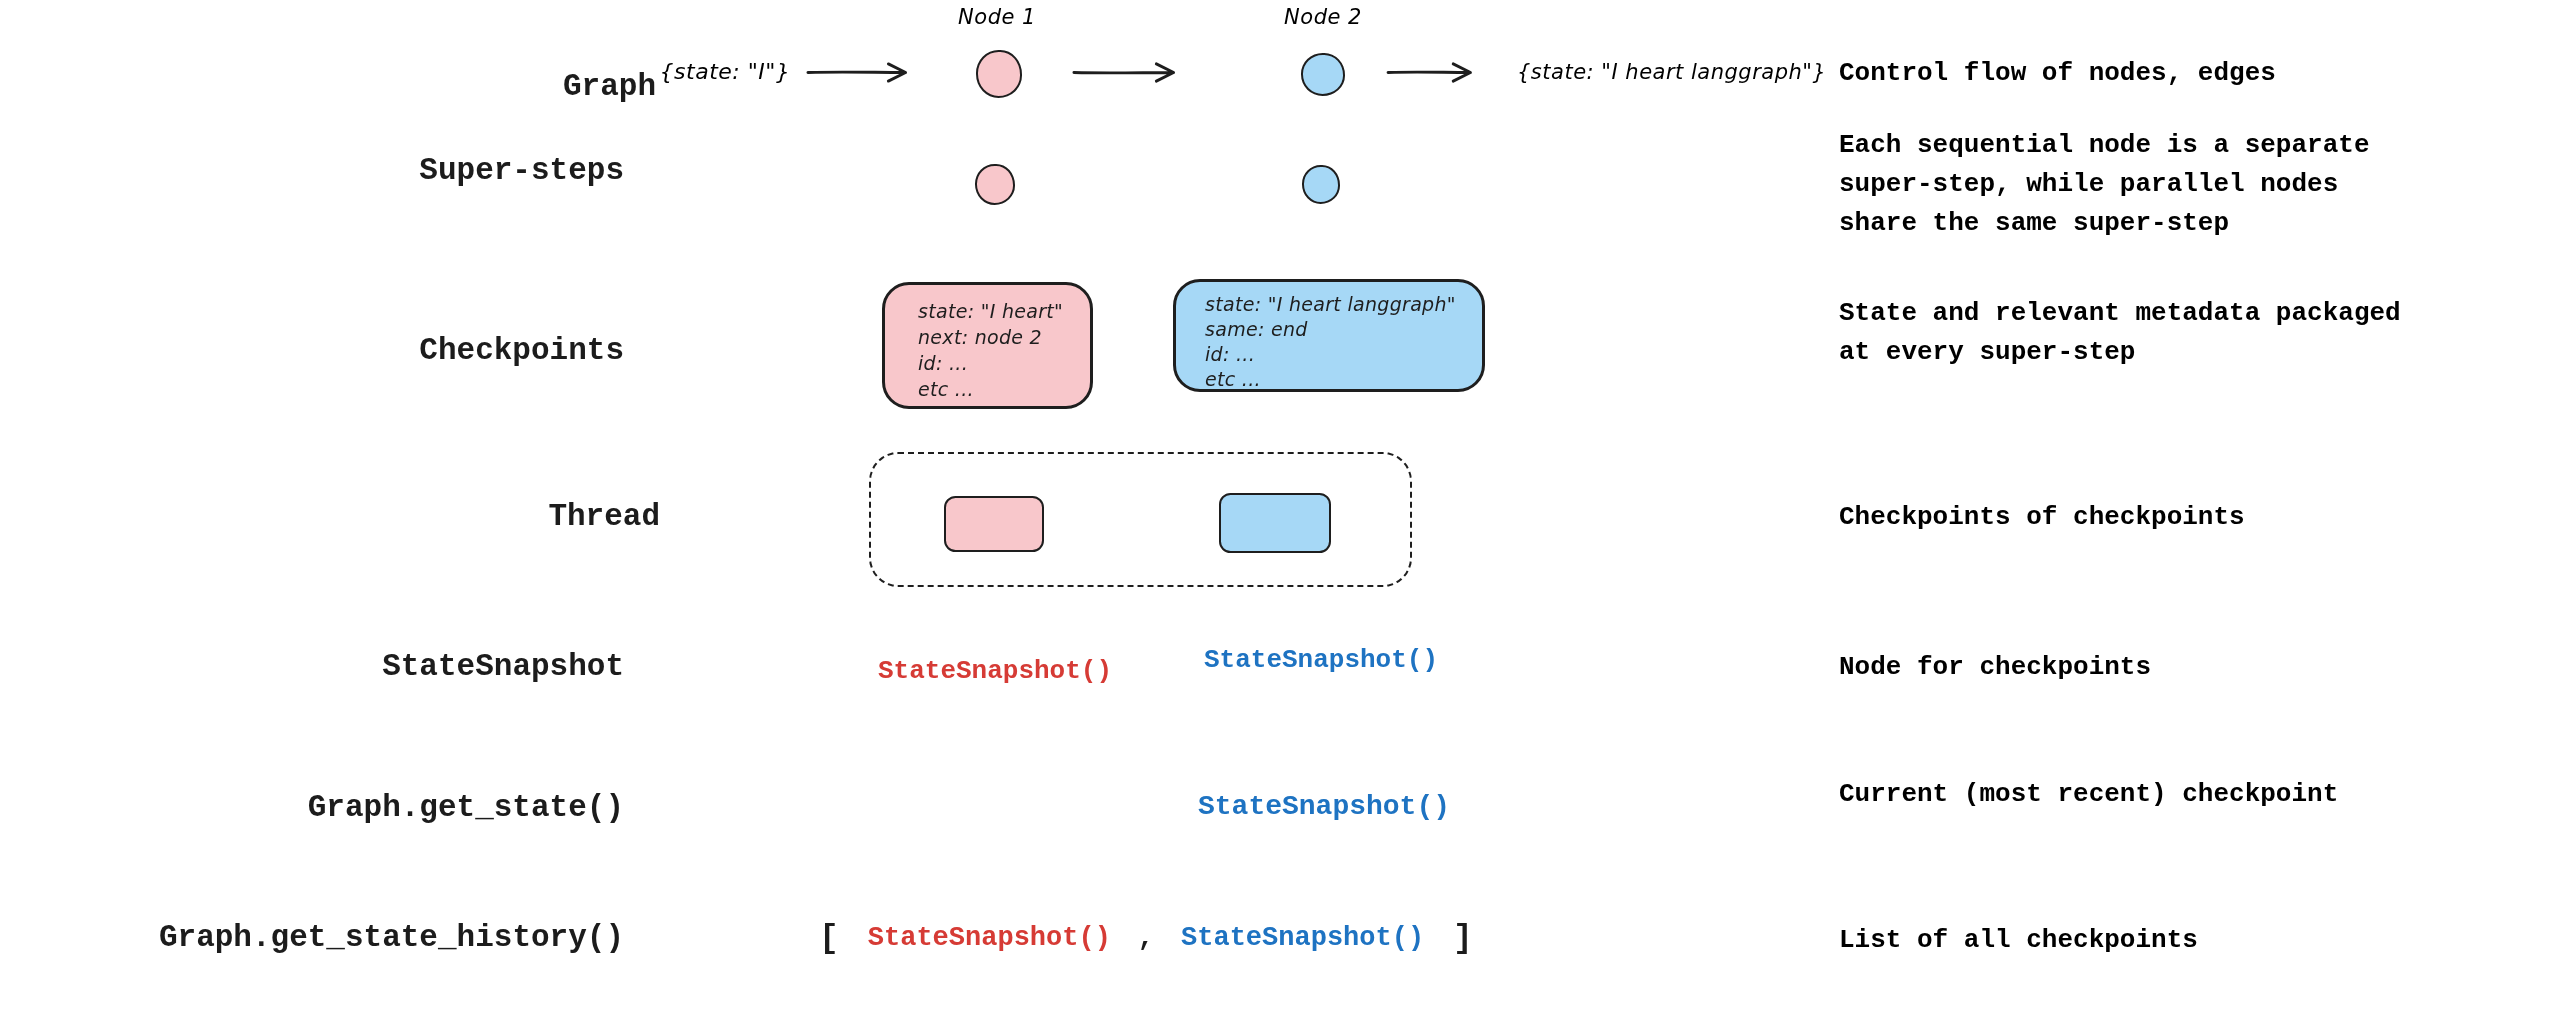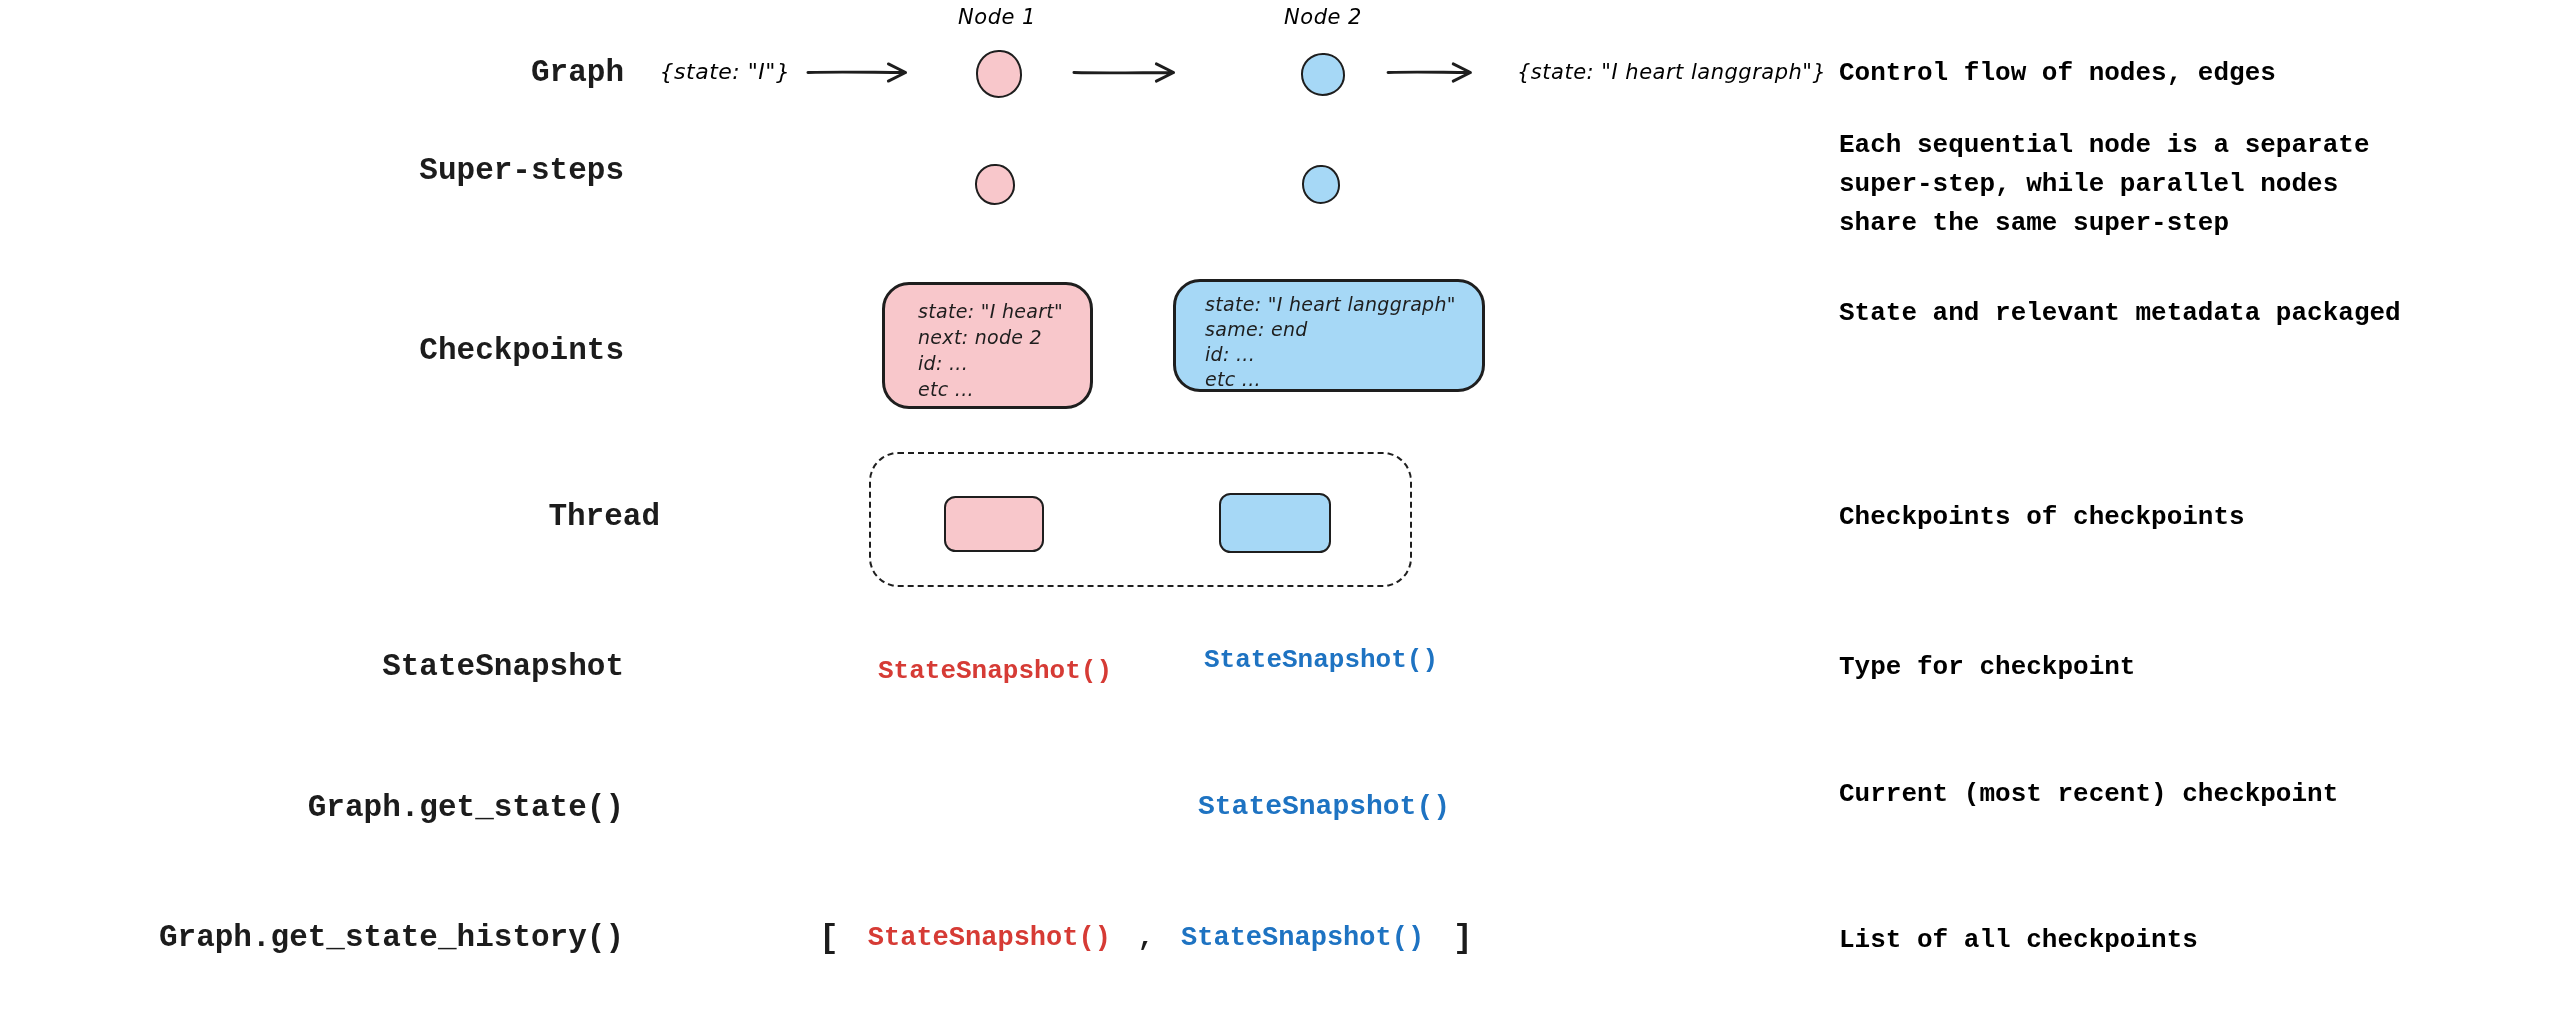--- a/index.html
+++ b/index.html
@@ -115,21 +115,21 @@
   .history-row .code{font-size:27px;}
   .history-row .red{margin-left:29px;}
   .history-row .blue{margin-left:27px;}
   .history-row .bracket.close{margin-left:29px;}
 </style>
 </head>
 <body>
 
 <div class="canvas">
 
-  <div class="abs row-label" style="top:54px;">Graph</div>
+  <div class="abs row-label" style="top:68px;margin-left:32px;">Graph</div>
 
   <div class="abs hand center" style="left:651px;top:59px;width:148px;font-size:22px;">{state: "I"}</div>
 
   <div class="abs arrow" style="left:806px;top:61px;">
     <svg width="113" height="23" viewBox="0 0 118 24">
         <path d="M2 12 C 38 11, 72 12, 102 12 M86 3 L104 12 L86 21" fill="none" stroke="#1e1e1e" stroke-width="3" stroke-linecap="round" stroke-linejoin="round"></path>
       </svg>
   </div>
 
   <div class="abs hand center" style="left:949px;top:4.8px;width:96px;font-size:21px;">Node 1</div>
@@ -176,36 +176,37 @@
 
   <div class="abs cp-box blue" style="left:1173px;top:279px;width:312px;height:113px;padding:9.6px 0 0 29px;">
     <span class="cp-line" style="line-height:25px;">state: "I heart langgraph"</span>
     <span class="cp-line" style="line-height:25px;">same: end</span>
     <span class="cp-line" style="line-height:25px;">id: ...</span>
     <span class="cp-line" style="line-height:25px;">etc ...</span>
   </div>
 
   <div class="abs desc" style="top:294px;">
     <span style="display:block;">State and relevant metadata packaged</span>
+    <span style="display:block;">at every super-step</span>
   </div>
 
   <div class="abs row-label" style="top:498px;padding-left:36px;">Thread</div>
 
   <div class="abs thread-box" style="left:869px;top:452px;width:543px;height:135px;"></div>
   <div class="abs mini-box pink" style="left:944px;top:496px;width:100px;height:56px;"></div>
   <div class="abs mini-box blue" style="left:1219px;top:493px;width:112px;height:60px;"></div>
 
   <div class="abs desc" style="top:498px;">Checkpoints of checkpoints</div>
 
   <div class="abs row-label" style="top:648px;">StateSnapshot</div>
 
   <div class="abs code red center" style="left:861px;top:656px;width:268px;">StateSnapshot()</div>
   <div class="abs code blue center" style="left:1187px;top:645px;width:268px;">StateSnapshot()</div>
 
-  <div class="abs desc" style="top:648px;">Type for checkpoint</div>
+  <div class="abs desc" style="top:648px;">Node for checkpoints</div>
 
   <div class="abs row-label" style="top:789px;">Graph.get_state()</div>
 
   <div class="abs code blue center" style="left:1190px;top:791px;width:268px;font-size:28px;">StateSnapshot()</div>
 
   <div class="abs desc" style="top:775px;">Current (most recent) checkpoint</div>
 
   <div class="abs row-label" style="top:919px;">Graph.get_state_history()</div>
 
   <div class="abs history-row" style="left:819px;top:918px;">

